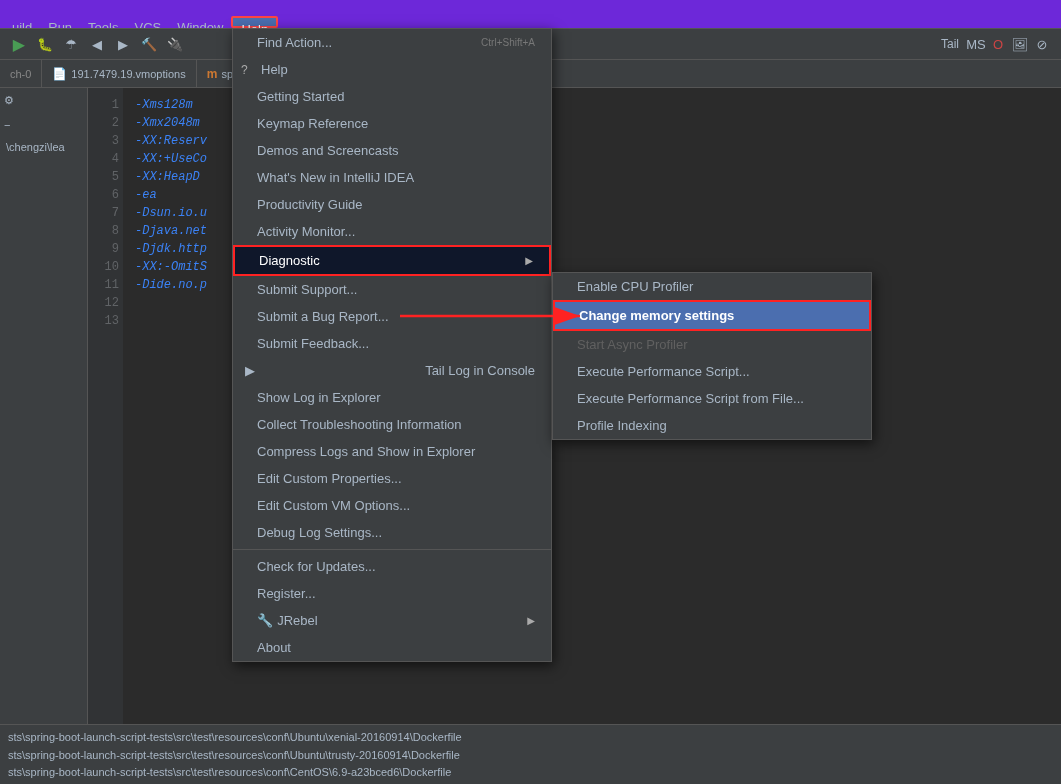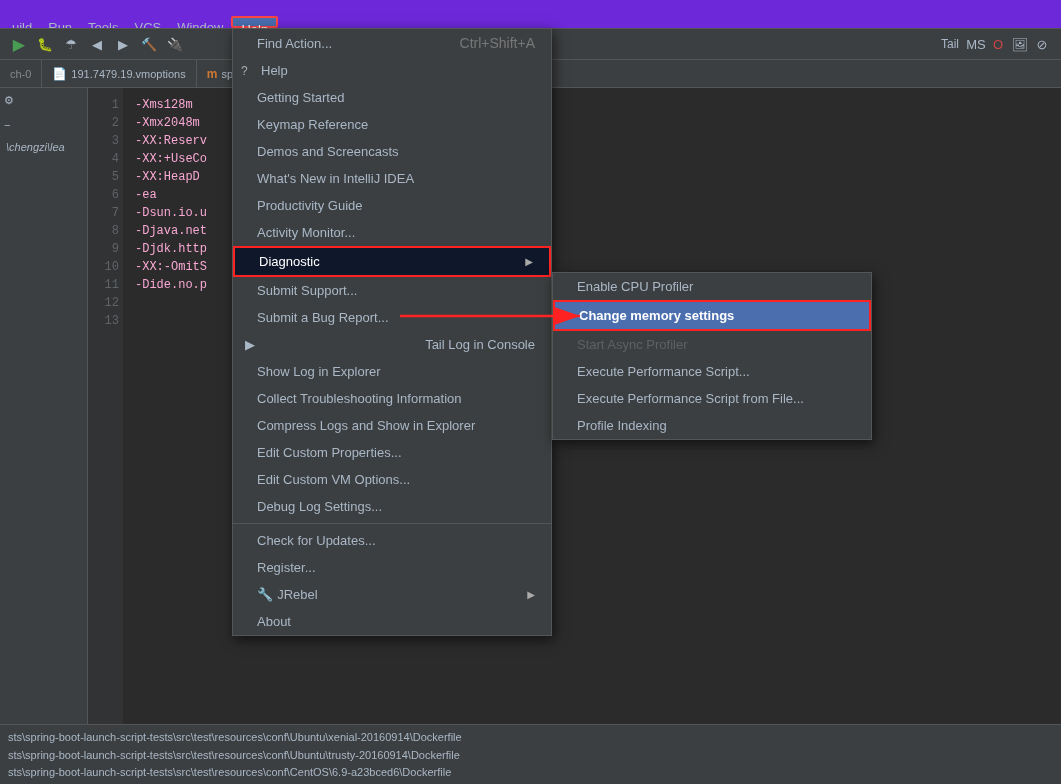--- a/index.html
+++ b/index.html
@@ -144,21 +144,21 @@
       user-select: none;
     }
     .editor-content {
       flex: 1;
       font-family: 'Courier New', monospace;
       font-size: 12px;
       color: #a9b7c6;
       padding: 8px 12px;
       line-height: 1.5;
     }
-    .code-line { color: #f9a8d4; }
+    .code-line { color: #3b82f6; font-style: italic; }
 
     
     .status-bar {
       position: absolute;
       bottom: 0; left: 0; right: 0;
       height: 60px;
       background: #3c3f41;
       border-top: 1px solid #555;
       padding: 4px 8px;
       font-size: 11px;
@@ -187,21 +187,21 @@
       align-items: center;
       justify-content: space-between;
       position: relative;
     }
     .help-menu-item.active-item { background: #0f172a; color: #fff; }
     .help-menu-separator {
       height: 1px;
       background: #555;
       margin: 3px 0;
     }
-    .shortcut-text { color: #777; font-size: 14px; margin-left: 16px; }
+    .shortcut-text { color: #777; font-size: 10px; margin-left: 16px; }
     .submenu-arrow { font-size: 10px; color: #aaa; }
     .help-menu-item.has-question::before {
       content: '?';
       position: absolute;
       left: 8px;
       color: #aaa;
       font-size: 12px;
     }
 
     
@@ -293,21 +293,21 @@
   </div>
 </div>
 
 <div class="sidebar">
   <div class="sidebar-item">
     <span>⚙</span>
   </div>
   <div class="sidebar-item">
     <span>−</span>
   </div>
-  <div style="padding:4px 6px;font-size:11px;color:#a9b7c6;font-style:italic;">
+  <div style="padding:4px 6px;font-size:11px;color:#a9b7c6;">
     \chengzi\lea
   </div>
 </div>
 
 <div class="editor-area">
   <div class="editor-inner">
     <div class="line-numbers">
       <div>1</div>
         <div>2</div>
         <div>3</div>
@@ -377,20 +377,23 @@
   <div class="help-menu-item active-item diagnostic-red-border" style="position:relative;">
     <span>Diagnostic</span>
     <span class="submenu-arrow">▶</span>
   </div>
   <div class="help-menu-item">
     <span>Submit Support...</span>
   </div>
   <div class="help-menu-item">
     <span>Submit a Bug Report...</span>
   </div>
+  <div class="help-menu-item">
+    <span>Submit Feedback...</span>
+  </div>
   <div class="help-menu-item" style="padding-left:12px;">
     <span style="margin-right:4px;">▶</span>
     <span>Tail Log in Console</span>
   </div>
   <div class="help-menu-item">
     <span>Show Log in Explorer</span>
   </div>
   <div class="help-menu-item">
     <span>Collect Troubleshooting Information</span>
   </div>

